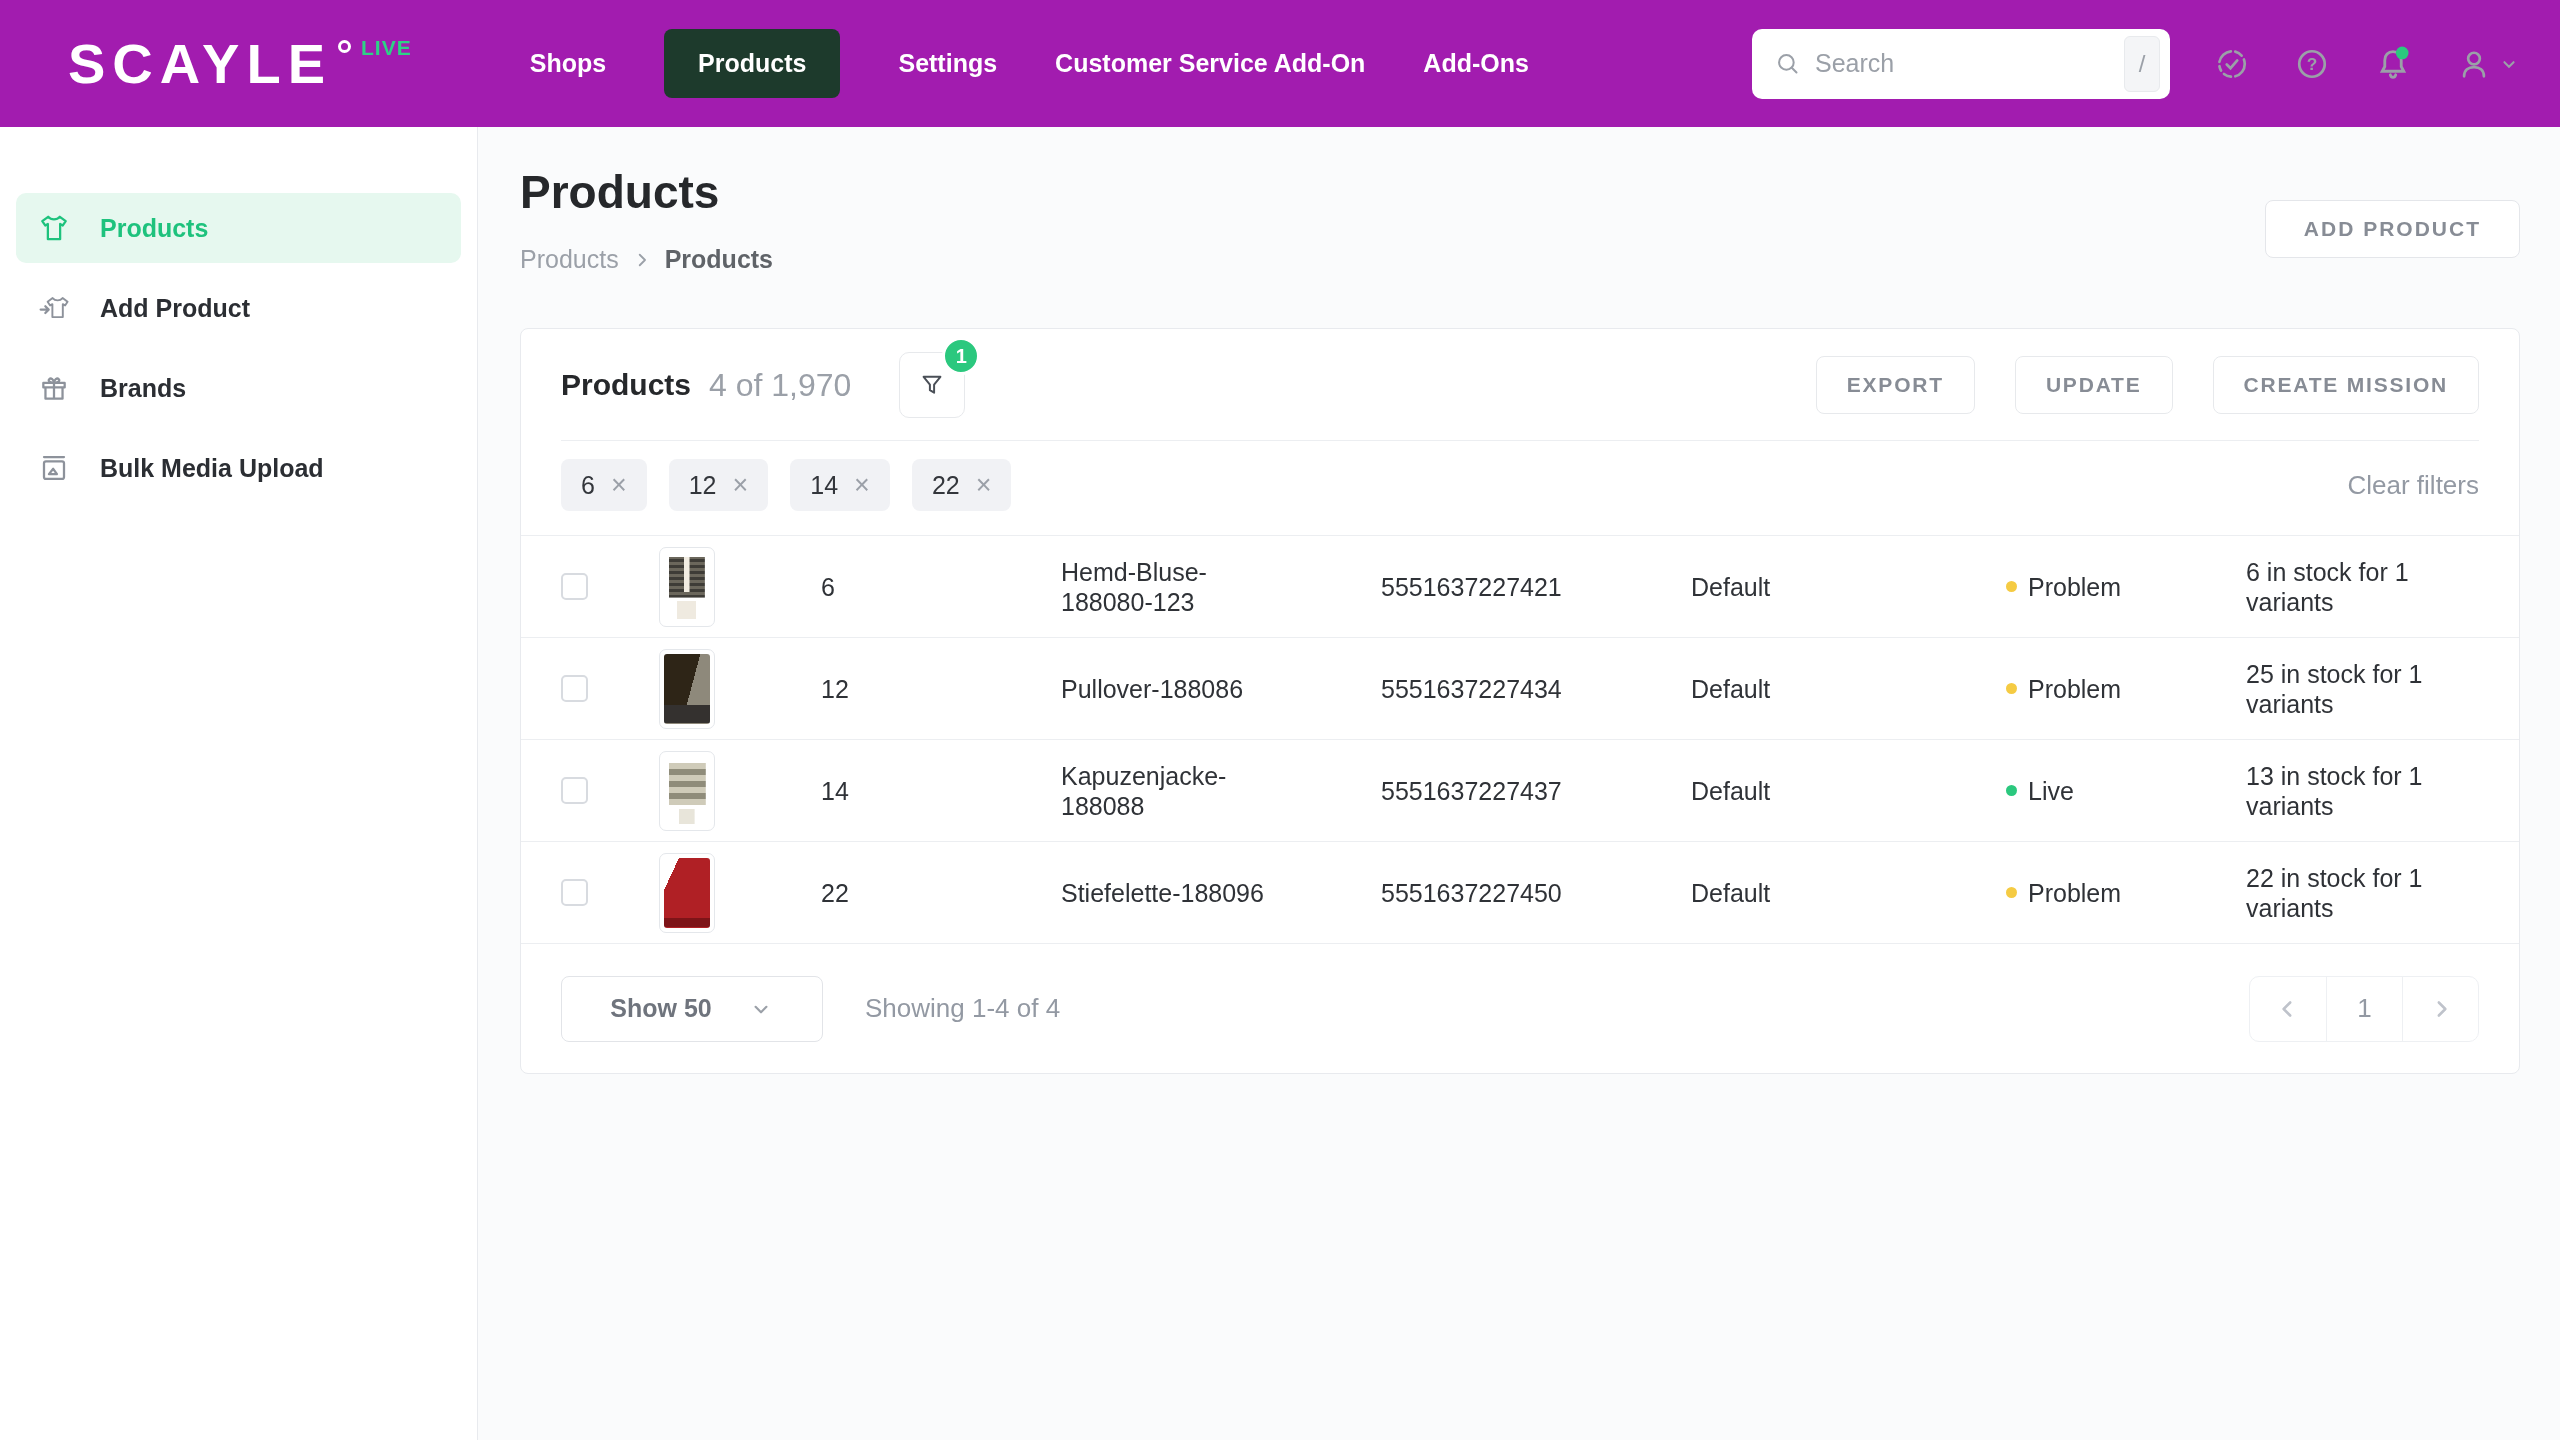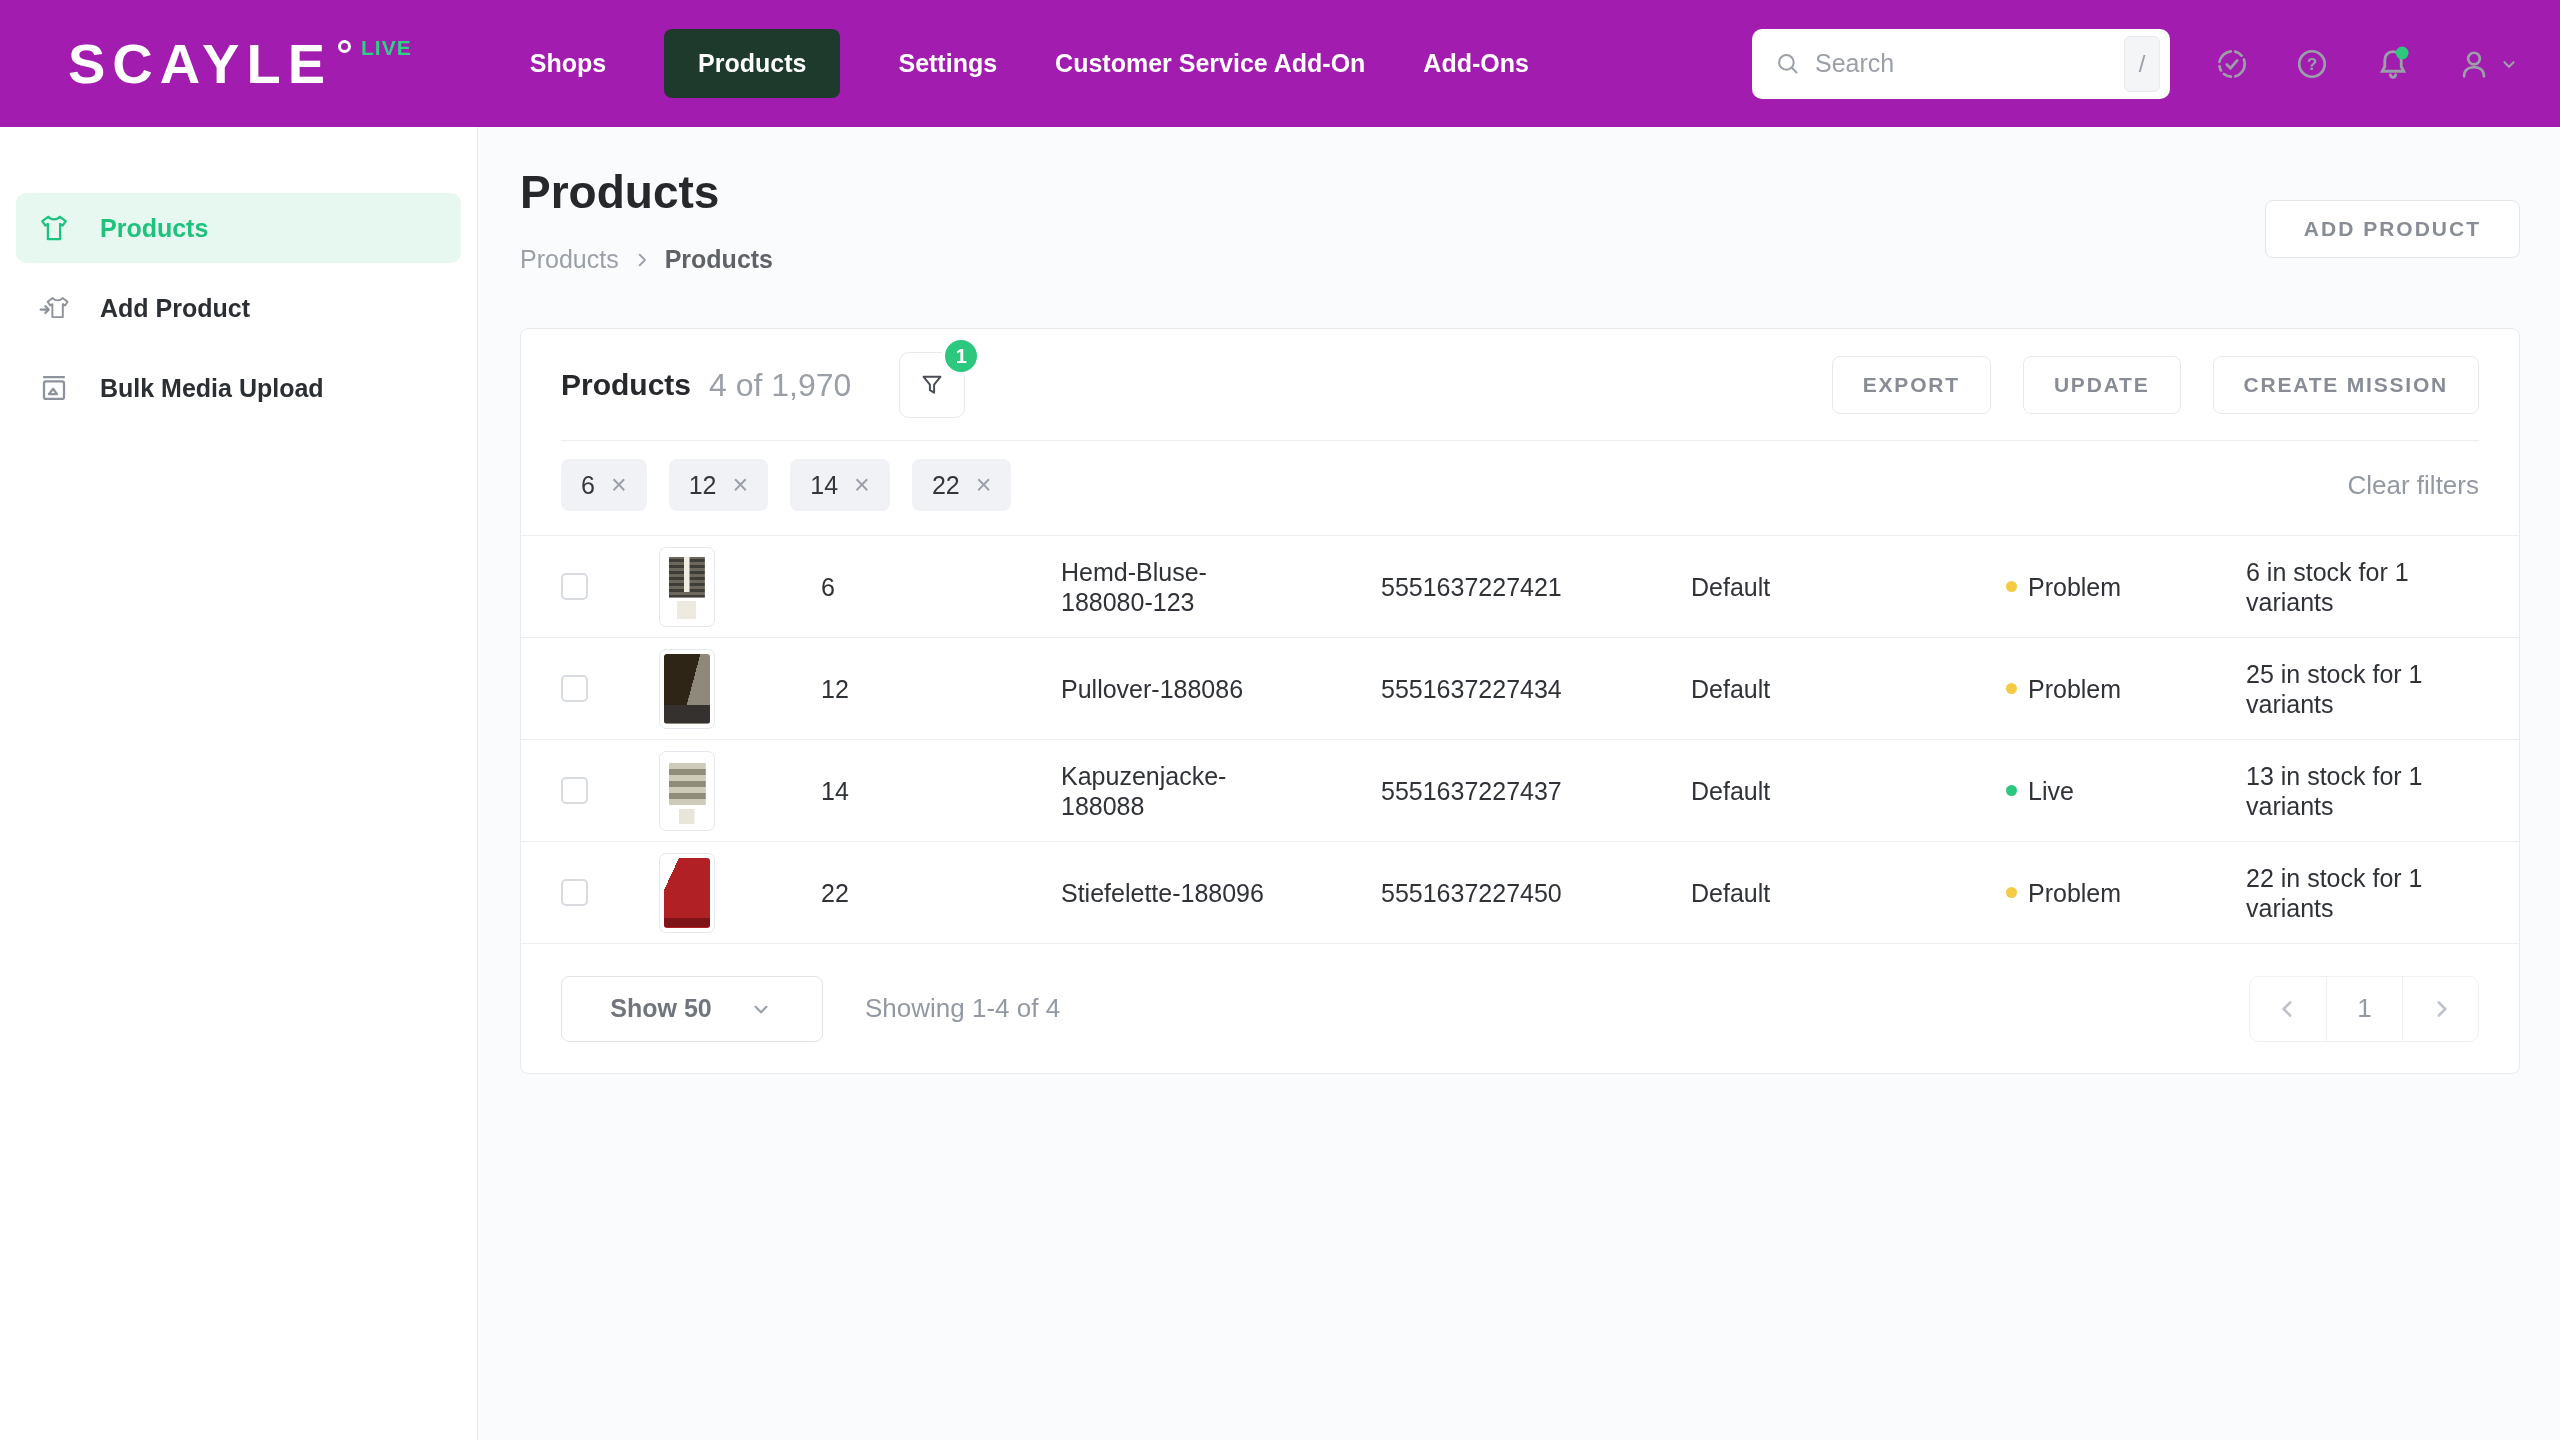--- a/index.html
+++ b/index.html
@@ -110,21 +110,21 @@
     margin-left: 48px; width: 66px; height: 66px; background: #FFFFFF;
     border: 1px solid #E7E9EC; border-radius: 10px; cursor: pointer;
     display: flex; align-items: center; justify-content: center; position: relative;
   }
   .filter-badge {
     position: absolute; top: -16px; right: -16px; width: 38px; height: 38px;
     background: #2BC87E; border: 3px solid #FFFFFF; border-radius: 50%;
     color: #FFFFFF; font-size: 20px; font-weight: 700;
     display: flex; align-items: center; justify-content: center;
   }
-  .card-actions { margin-left: auto; display: flex; gap: 32px; }
+  .card-actions { margin-left: auto; display: flex; gap: 40px; }
   .action-btn {
     height: 58px; padding: 0 30px; background: #FFFFFF; border: 1px solid #E7E9EC;
     border-radius: 8px; color: #878C95; font-size: 21px; font-weight: 700;
     letter-spacing: 1.8px; cursor: pointer; white-space: nowrap;
     font-family: "Liberation Sans", sans-serif;
   }
 
   
   .chips-row { display: flex; align-items: center; padding: 18px 40px 24px 40px; }
   .chip {
@@ -285,20 +285,32 @@
   <div class="side-item">
     <span class="side-icon">
       <svg width="32" height="32" viewBox="0 0 24 24" fill="none" stroke="currentColor" stroke-width="1.7" stroke-linecap="round" stroke-linejoin="round">
         <g transform="translate(4.5,1.5) scale(0.85)">
             <path d="M16.4 3.6 C15.3 4.9 13.8 5.6 12 5.6 C10.2 5.6 8.7 4.9 7.6 3.6 L3.2 6.9 L5.4 10.1 L7.4 9 V20.4 H16.6 V9 L18.6 10.1 L20.8 6.9 Z"></path>
           </g>
         <path d="M2 13.2 H8 M8 13.2 L5.5 10.7 M8 13.2 L5.5 15.7"></path>
       </svg>
     </span>
     <span>Add Product</span>
+  </div>
+  <div class="side-item">
+    <span class="side-icon">
+      <svg width="32" height="32" viewBox="0 0 24 24" fill="none" stroke="currentColor" stroke-width="1.7" stroke-linejoin="round">
+          <rect x="4" y="8.2" width="16" height="3.4"></rect>
+          <path d="M5.6 11.6 V20 H18.4 V11.6"></path>
+          <line x1="12" y1="8.2" x2="12" y2="20"></line>
+          <path d="M12 8.2 C12 5.6 9.7 4.1 8.4 5.4 C7.1 6.7 9.3 8.2 12 8.2 Z"></path>
+          <path d="M12 8.2 C12 5.6 14.3 4.1 15.6 5.4 C16.9 6.7 14.7 8.2 12 8.2 Z"></path>
+        </svg>
+    </span>
+    <span>Brands</span>
   </div>
   <div class="side-item">
     <span class="side-icon">
       <svg width="32" height="32" viewBox="0 0 24 24" fill="none" stroke="currentColor" stroke-width="1.7" stroke-linecap="round" stroke-linejoin="round">
           <line x1="4.5" y1="3.8" x2="19.5" y2="3.8"></line>
           <rect x="4.5" y="7" width="15" height="13.2" rx="1.5"></rect>
           <path d="M8.2 16.6 L11.4 12.6 L14.2 16.6 Z"></path>
         </svg>
     </span>
     <span>Bulk Media Upload</span>

